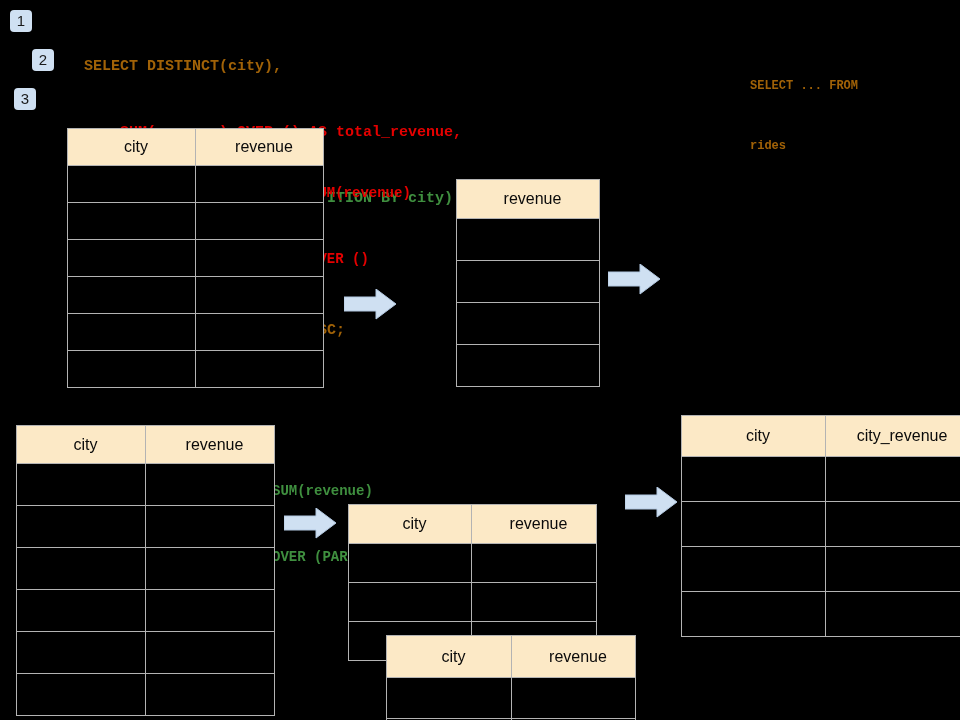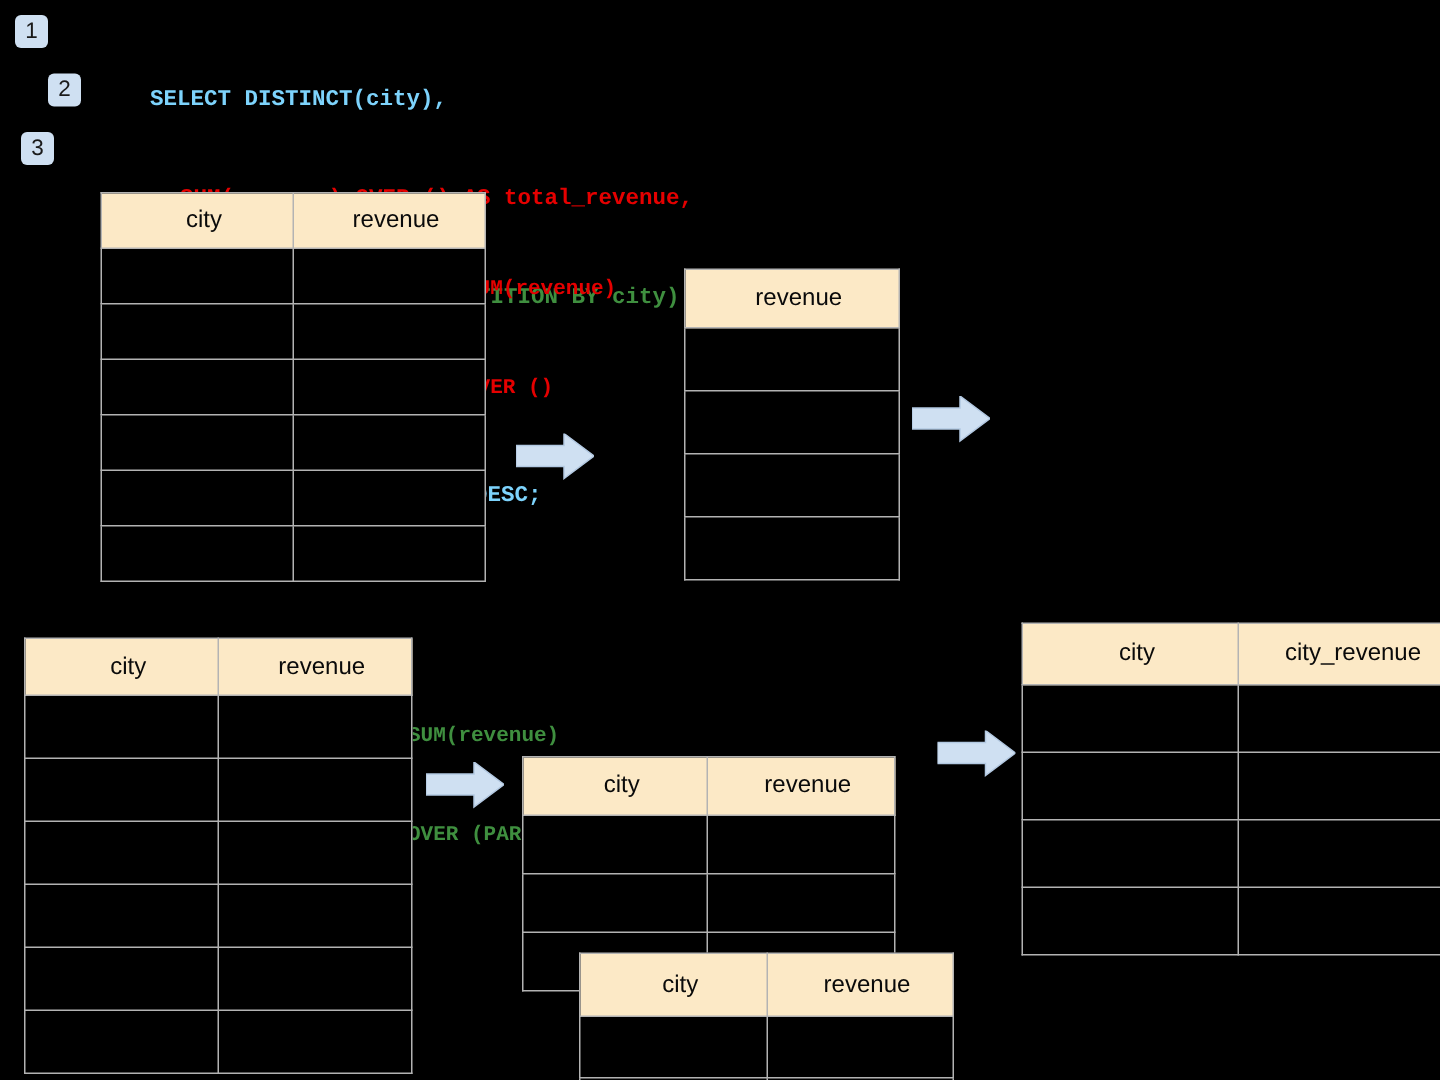--- a/index.html
+++ b/index.html
@@ -35,21 +35,21 @@
   .code {
     position: absolute;
     font-family: "Liberation Mono", monospace;
     font-size: 15px;
     line-height: 22px;
     white-space: pre;
     font-weight: bold;
     letter-spacing: 0px;
   }
   .code-line { white-space: pre; }
-  .c-purple { color: #7dd3fc; margin-left: 16px; }
+  .c-purple { color: #a16207; }
   .c-red    { color: #e50000; }
   .c-green  { color: #3f8f3f; }
 
   
   .anno {
     position: absolute;
     font-family: "Liberation Mono", monospace;
     font-size: 14px;
     line-height: 22px;
     font-weight: bold;
@@ -98,20 +98,24 @@
   <div class="badge" style="left:14px; top:88px;"><span>3</span></div>
 
   <div class="code" style="left:84px; top:12px;">
     <div class="code-line c-purple">SELECT DISTINCT(city),</div>
     <div class="code-line c-red">    SUM(revenue) OVER () AS total_revenue,</div>
     <div class="code-line c-green">    SUM(revenue) OVER (PARTITION BY city) as city_revenue</div>
     <div class="code-line c-purple">  FROM rides</div>
     <div class="code-line c-purple">  ORDER by city_revenue DESC;</div>
   </div>
 
+  <div class="code c-purple" style="left:750px; top:36px; font-size:12px; line-height:20px;">
+    <div class="code-line">SELECT ... FROM</div>
+    <div class="code-line">rides</div>
+  </div>
 
   <div class="anno anno-red" style="left:310px; top:138px;">
     <div>SUM(revenue)</div>
     <div>OVER ()</div>
   </div>
 
   <div class="anno anno-green" style="left:272px; top:436px;">
     <div>SUM(revenue)</div>
     <div>OVER (PARTITION</div>
   </div>

